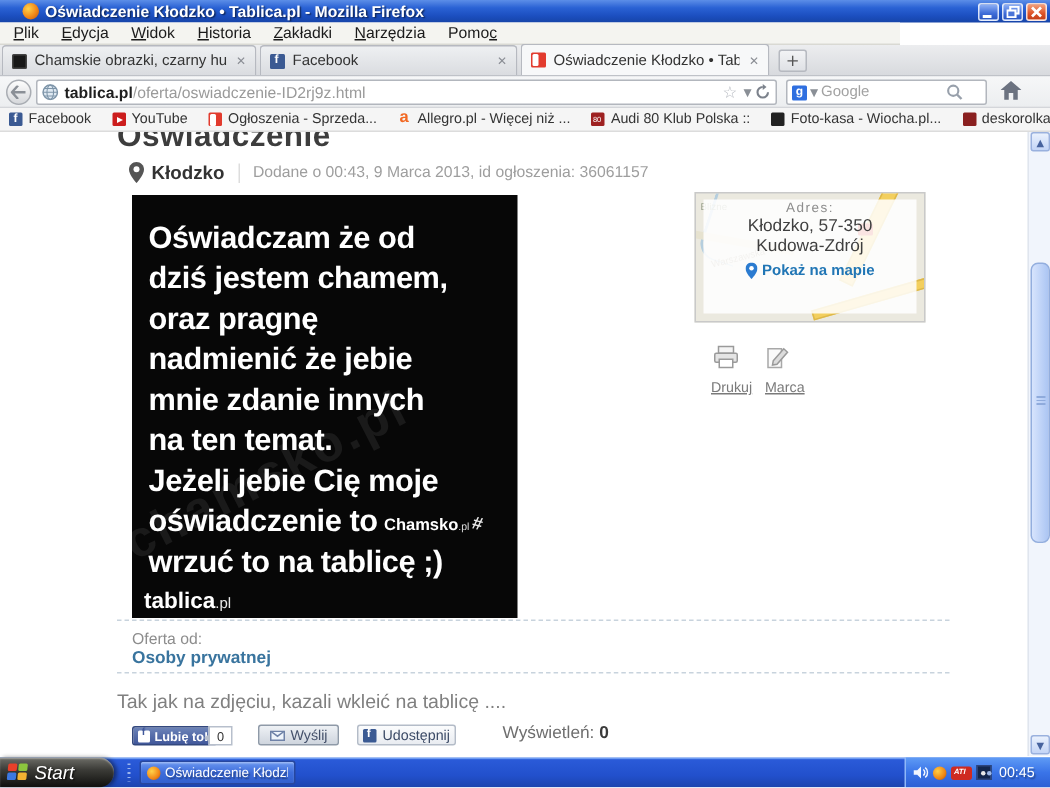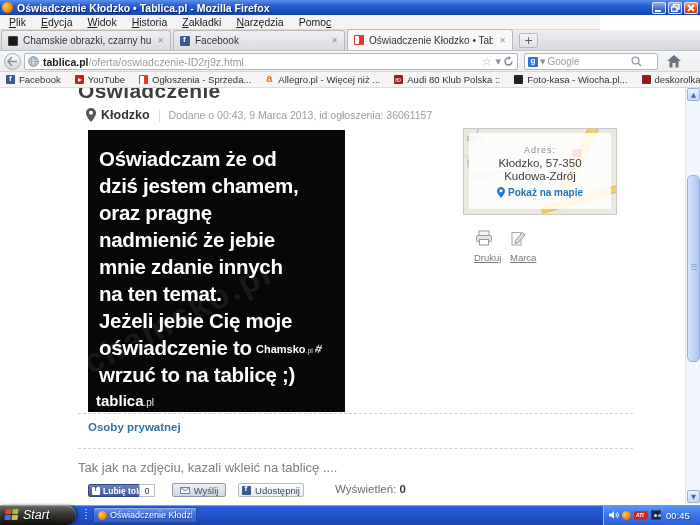--- a/index.html
+++ b/index.html
@@ -4,21 +4,21 @@
 <style>
   *{margin:0;padding:0;box-sizing:border-box}
   html,body{width:700px;height:525px;overflow:hidden}
   body{font-family:"Liberation Sans",sans-serif;background:#fff}
   .screen{position:relative;width:700px;height:525px;overflow:hidden;background:#fff}
   .glyph{font-family:"DejaVu Sans",sans-serif}
 
   
   .titlebar{position:absolute;left:0;top:0;width:700px;height:15px;
     background:linear-gradient(180deg,#5c8ee8 0%,#2a62d4 35%,#1c4fc0 70%,#1644a8 100%);
-    display:flex;align-items:center;padding:0 0}
+    display:flex;align-items:center;padding:0 13px}
   .ff-logo{width:11px;height:11px;border-radius:50%;flex:none;
     background:radial-gradient(circle at 35% 35%,#ffd24a,#f28718 55%,#b5520e);margin:0 4px 0 2px}
   .titlebar .title{color:#fff;font-size:10.5px;font-weight:bold;white-space:nowrap;
     text-shadow:1px 1px 1px rgba(0,0,0,.55)}
   .win-controls{position:absolute;right:2px;top:2px;display:flex;gap:2px}
   .win-btn{width:14px;height:12px;border-radius:2px;border:1px solid rgba(255,255,255,.8);
     display:flex;align-items:center;justify-content:center}
   .win-btn.min,.win-btn.restore{background:linear-gradient(180deg,#8fb0f5,#3e6cd8 60%,#2a55c0)}
   .win-btn.close{background:linear-gradient(180deg,#f2a07c,#dd5226 60%,#c23e17)}
 
@@ -115,21 +115,21 @@
   .road-b{position:absolute;right:-10px;bottom:12px;width:86px;height:7px;background:#f3cf5e;
     border:1px solid #ddb84a;transform:rotate(-16deg)}
   .road-c{position:absolute;left:-8px;top:30px;width:74px;height:5px;background:#e6e2cf;transform:rotate(10deg)}
   .river{position:absolute;left:6px;top:2px;width:26px;height:44px;border-left:2px solid #b5cede;
     border-bottom:1px solid #bcd3e2;transform:rotate(18deg);border-radius:0 0 0 12px}
   .badge-58{position:absolute;right:34px;top:20px;width:10px;height:8px;background:#dd4433;border-radius:1px}
   .map-lbl{position:absolute;font-size:6.5px;color:#98a08c}
   .map-lbl-1{left:3px;top:6px}
   .map-lbl-2{left:10px;top:40px;transform:rotate(-14deg);color:#a8a294}
   .map-overlay{position:absolute;left:5px;top:4px;right:5px;bottom:5px;background:rgba(255,255,255,.86);
-    display:flex;flex-direction:column;align-items:center;justify-content:center;text-align:center}
+    display:flex;flex-direction:column;align-items:center;justify-content:flex-start;text-align:center}
   .addr-label{font-size:9px;color:#8d8d8d;letter-spacing:1px;margin-bottom:2px}
   .addr-line{font-size:11.5px;color:#3f3f3f;line-height:13px}
   .show-map{display:flex;align-items:center;gap:3px;margin-top:4px;font-size:10px;font-weight:bold;color:#2176b5}
 
   
   .action{position:absolute;top:142px;width:36px;text-align:left}
   .action-print{left:474px}.action-edit{left:510px}
   .action-label{font-size:9.5px;color:#7a7a7a;text-decoration:underline;display:block;margin-top:2px}
 
   
@@ -396,20 +396,21 @@
     </div>
     <div class="action action-edit">
       <svg width="16" height="16" viewBox="0 0 16 16">
           <rect x="2" y="2.5" width="9" height="12.5" fill="#fafafa" stroke="#a8a8a8"></rect>
           <path d="M5.5 10.5 L12.5 2.5 L15 4.8 L8 12.8 L5 13.4 Z" fill="#dcdcdc" stroke="#9a9a9a"></path>
         </svg>
       <span class="action-label">Marca</span>
     </div>
 
     <div class="offer-box">
+      <div class="offer-label">Oferta od:</div>
       <div class="offer-value">Osoby prywatnej</div>
     </div>
 
     <div class="desc">Tak jak na zdjęciu, kazali wkleić na tablicę ....</div>
 
     <span class="like-btn">
       <span class="like-f"></span>
       <span>Lubię to!</span>
     </span>
     <span class="like-count">0</span>

